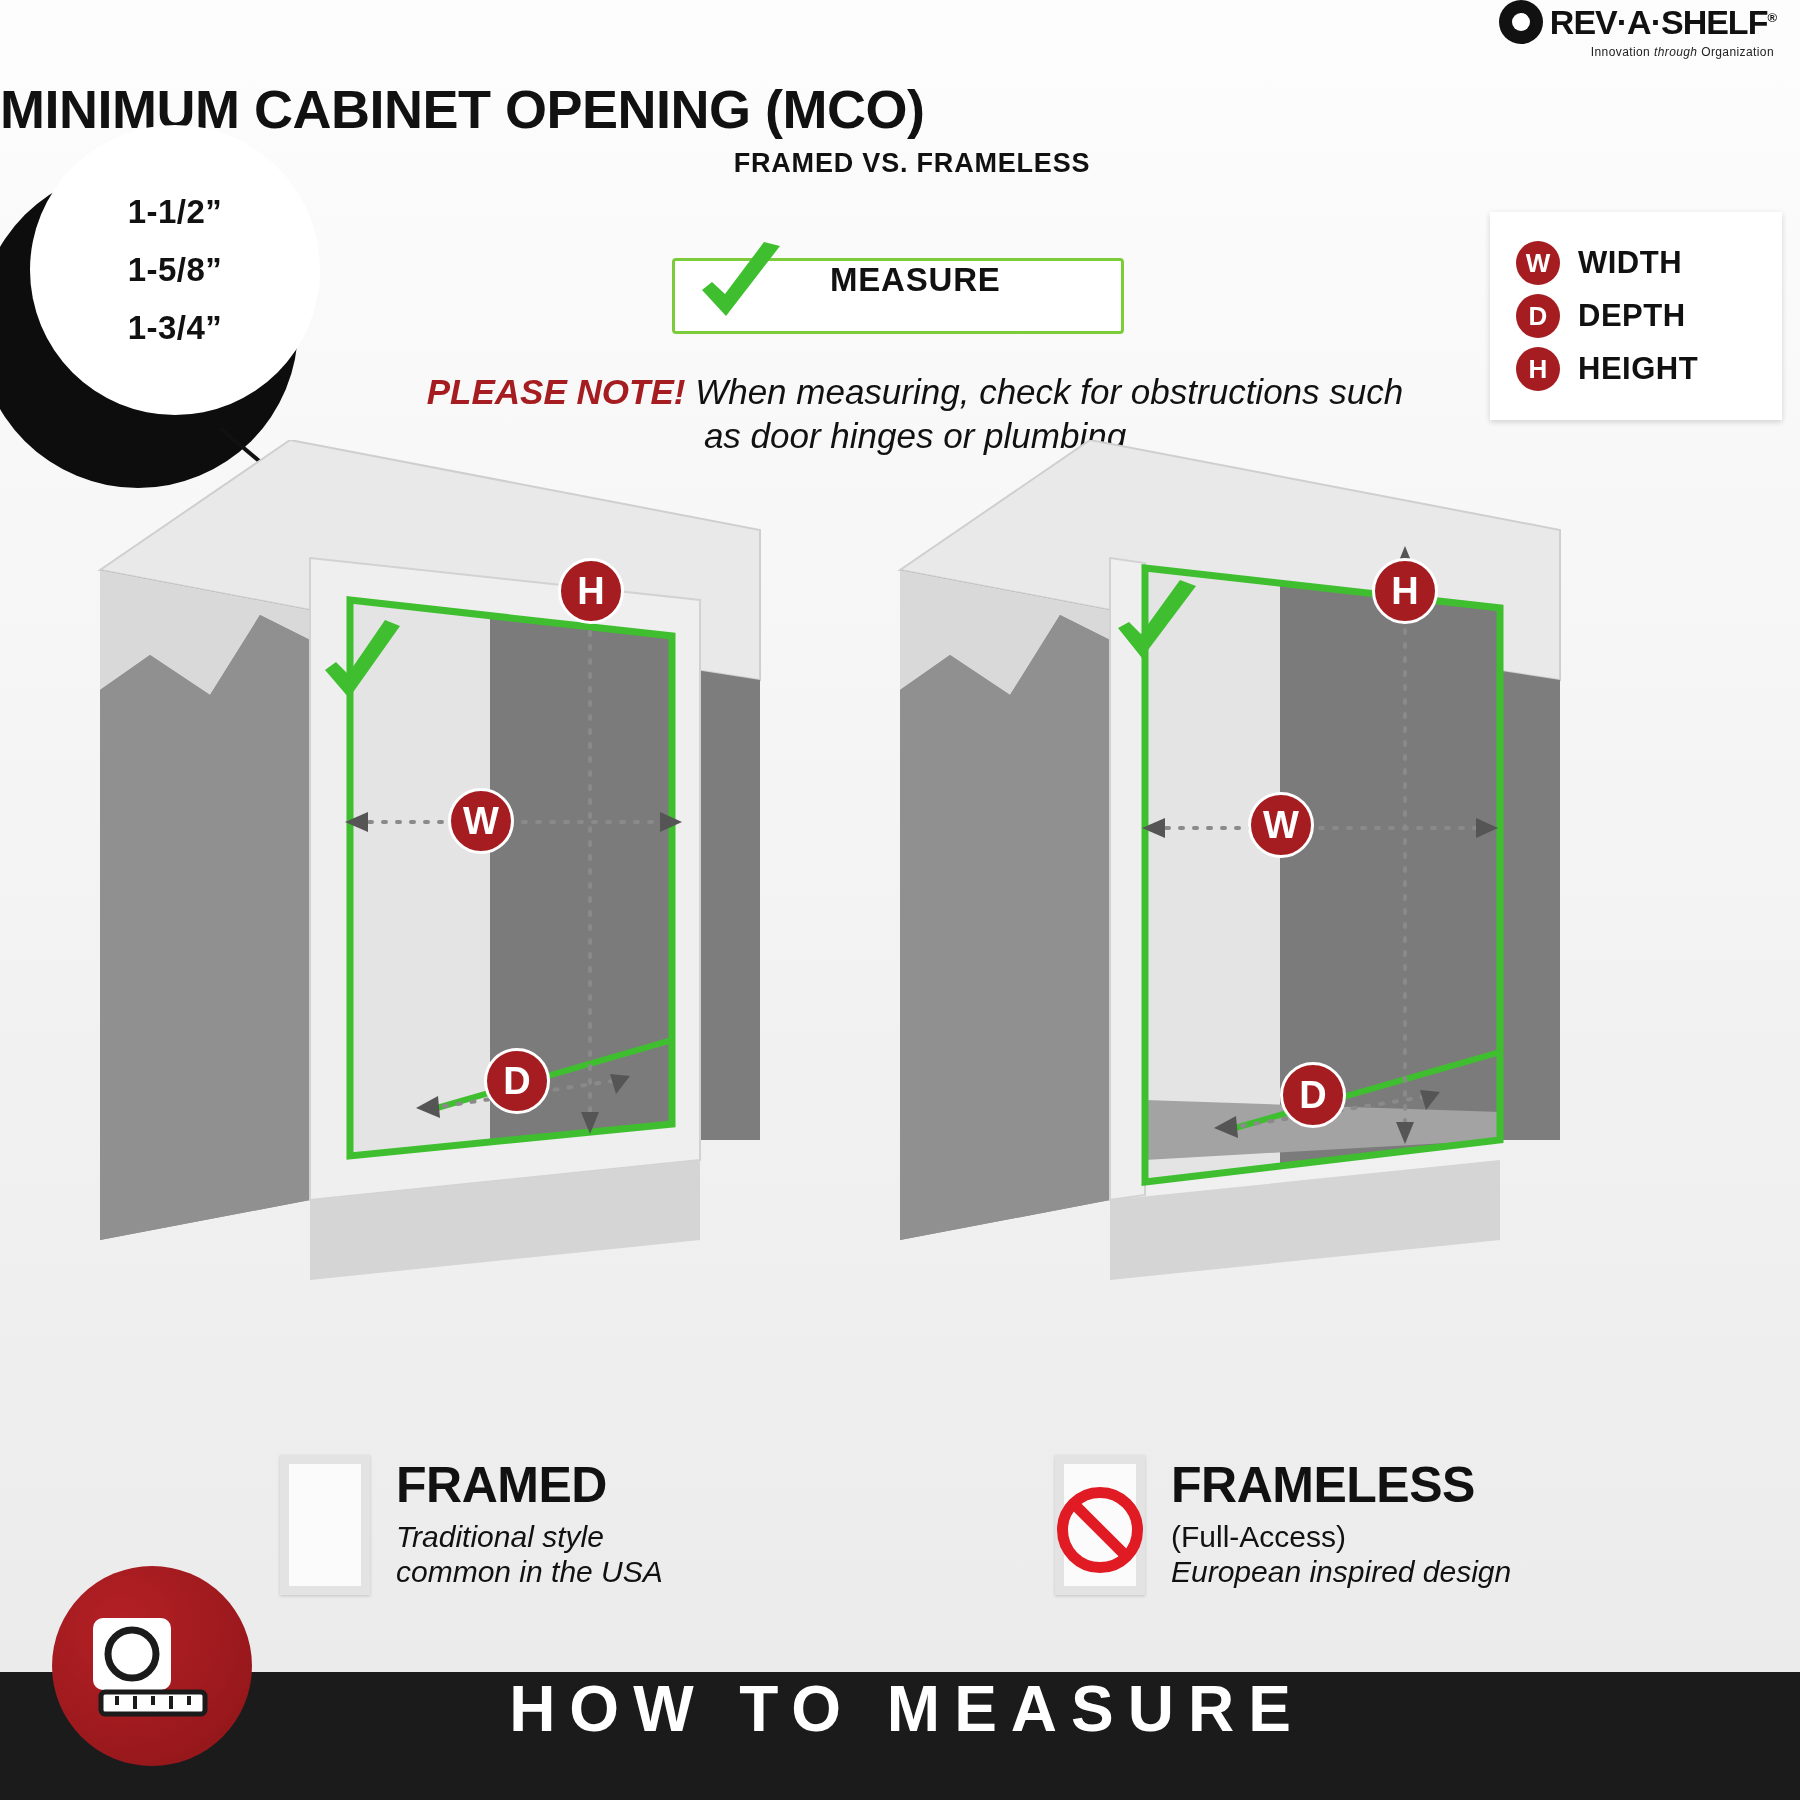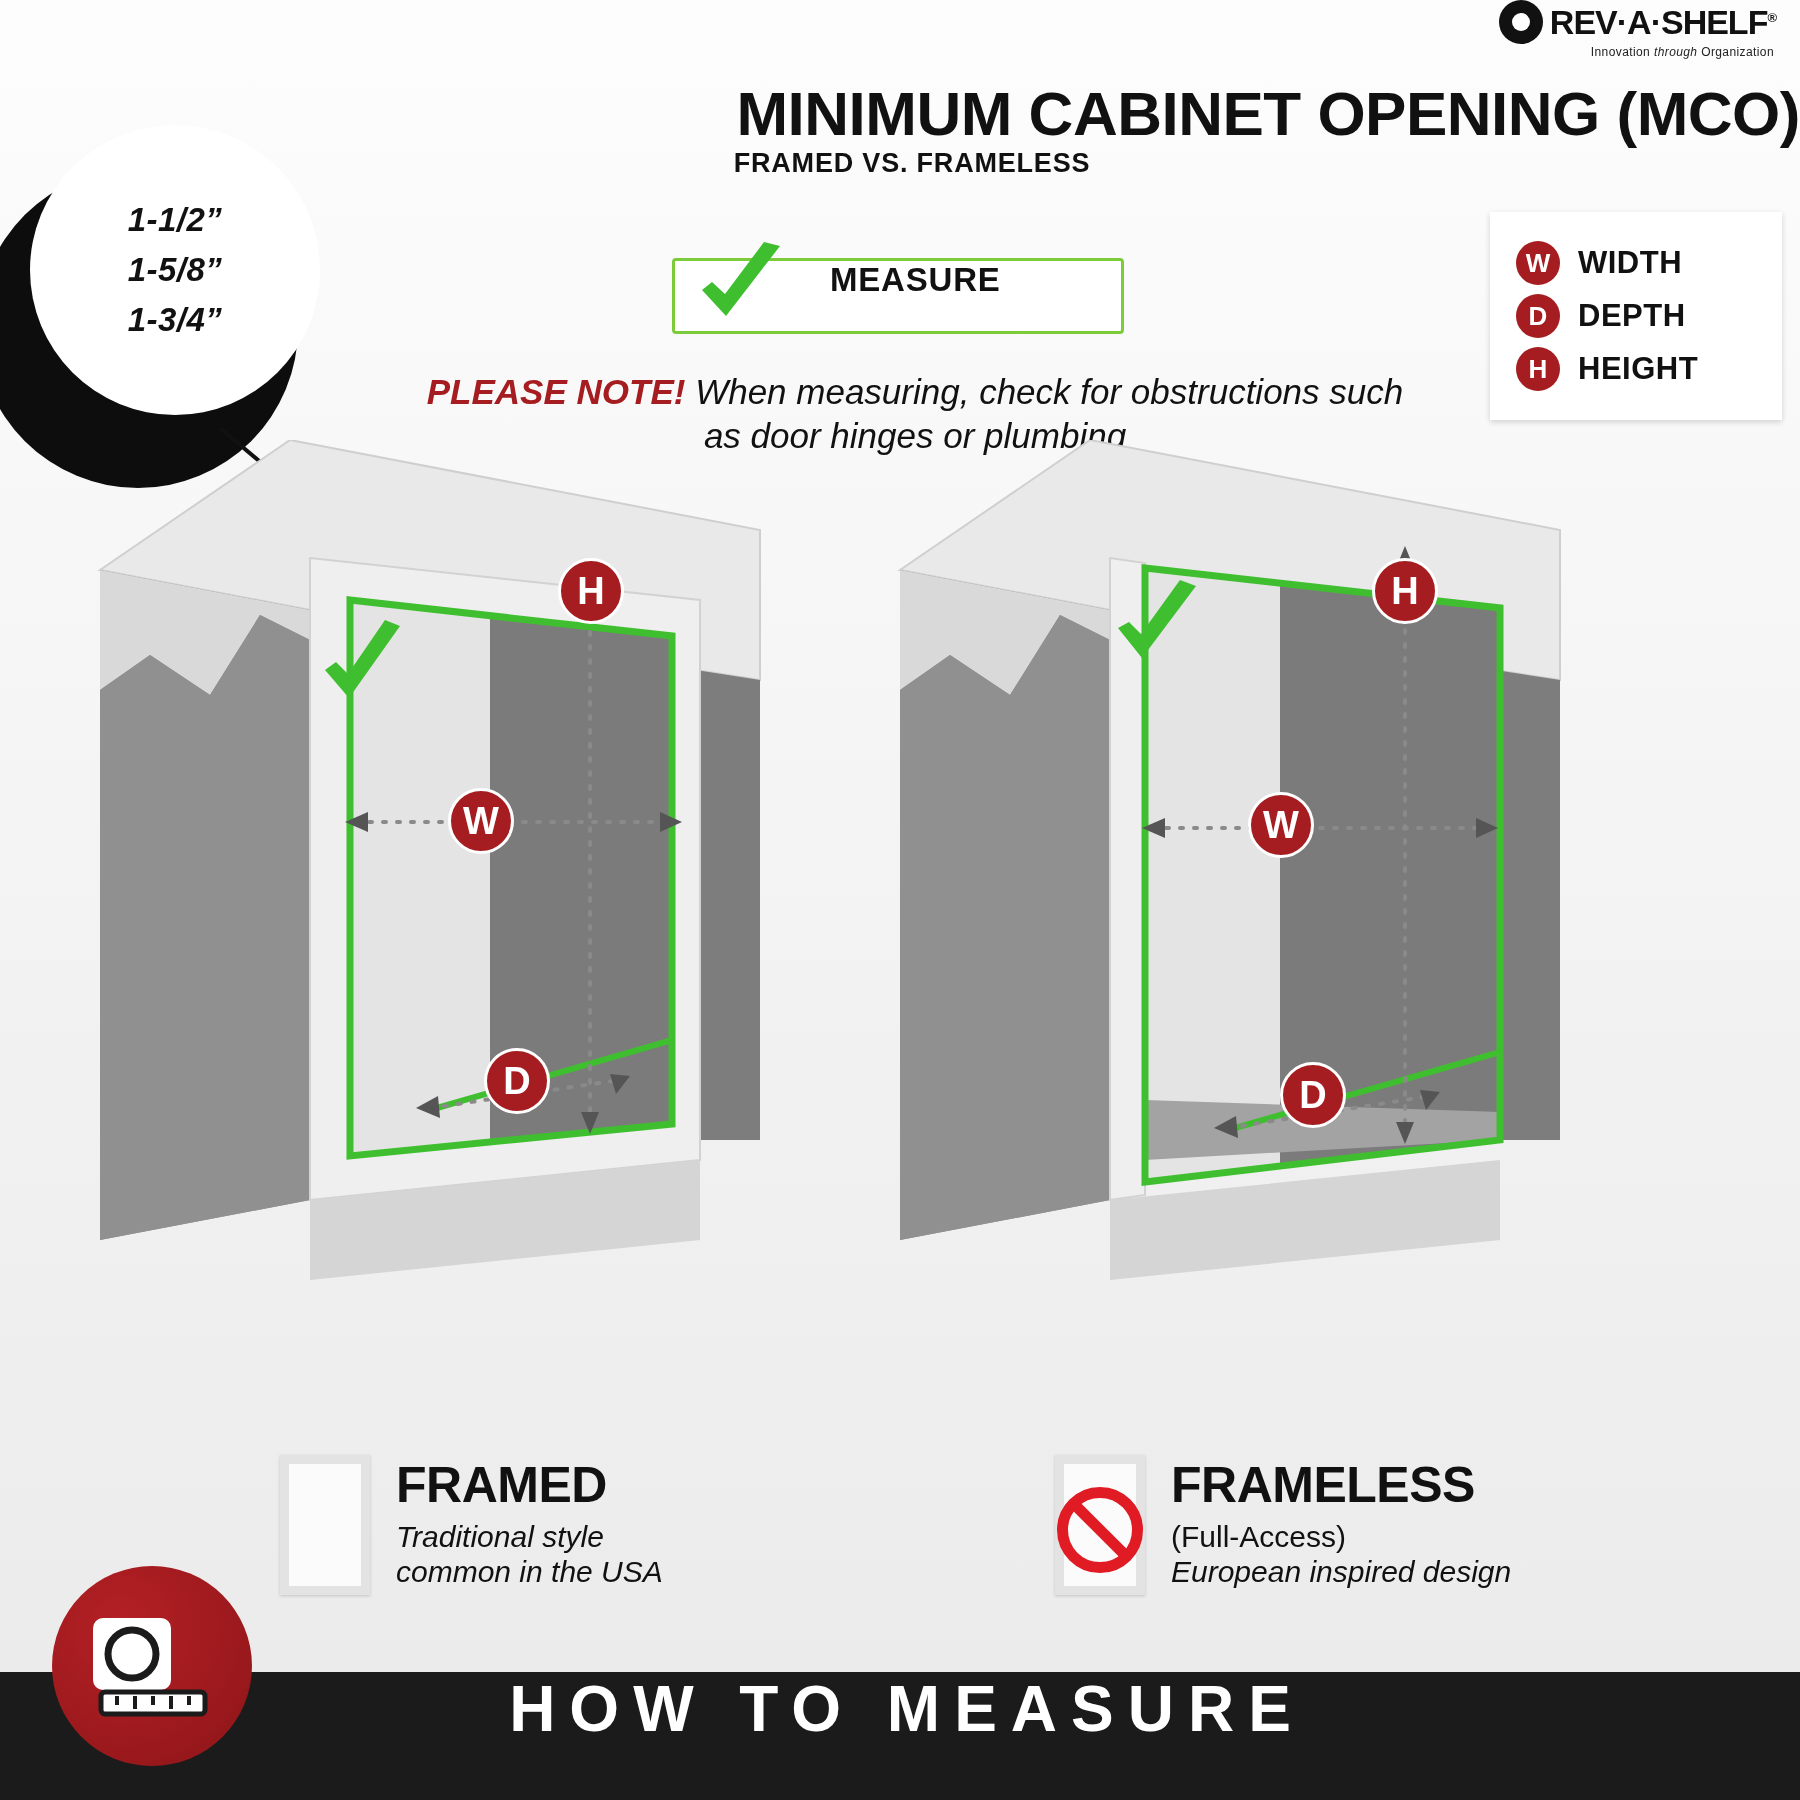--- a/index.html
+++ b/index.html
@@ -73,26 +73,25 @@
     margin-right: 2px;
     white-space: nowrap;
   }
   .logo-tag i { font-style: italic; }
 
   
   .title {
     position: absolute;
     left: 0; right: 0;
     top: 78px;
-    text-align: right;
-    font-size: 62px;
+    text-align: left;
+    font-size: 54px;
     font-weight: bold;
     color: #111;
     letter-spacing: -0.5px;
-    margin-left: 28px;
   }
   .subtitle {
     position: absolute;
     left: 0; right: 0;
     top: 148px;
     text-align: center;
     font-size: 27px;
     font-weight: bold;
     color: #111;
     letter-spacing: 0.8px;
@@ -125,22 +124,21 @@
     top: 125px;
     width: 290px;
     height: 290px;
     border-radius: 50%;
     background: #ffffff;
     color: #111;
     display: flex;
     flex-direction: column;
     align-items: center;
     justify-content: center;
-    gap: 12px;
-    font-style: italic;
+    gap: 20px;
   }
   .ffw-white div {
     font-size: 33px;
     font-weight: bold;
     letter-spacing: 0.5px;
   }
 
   
   .measure-pill {
     position: absolute;

